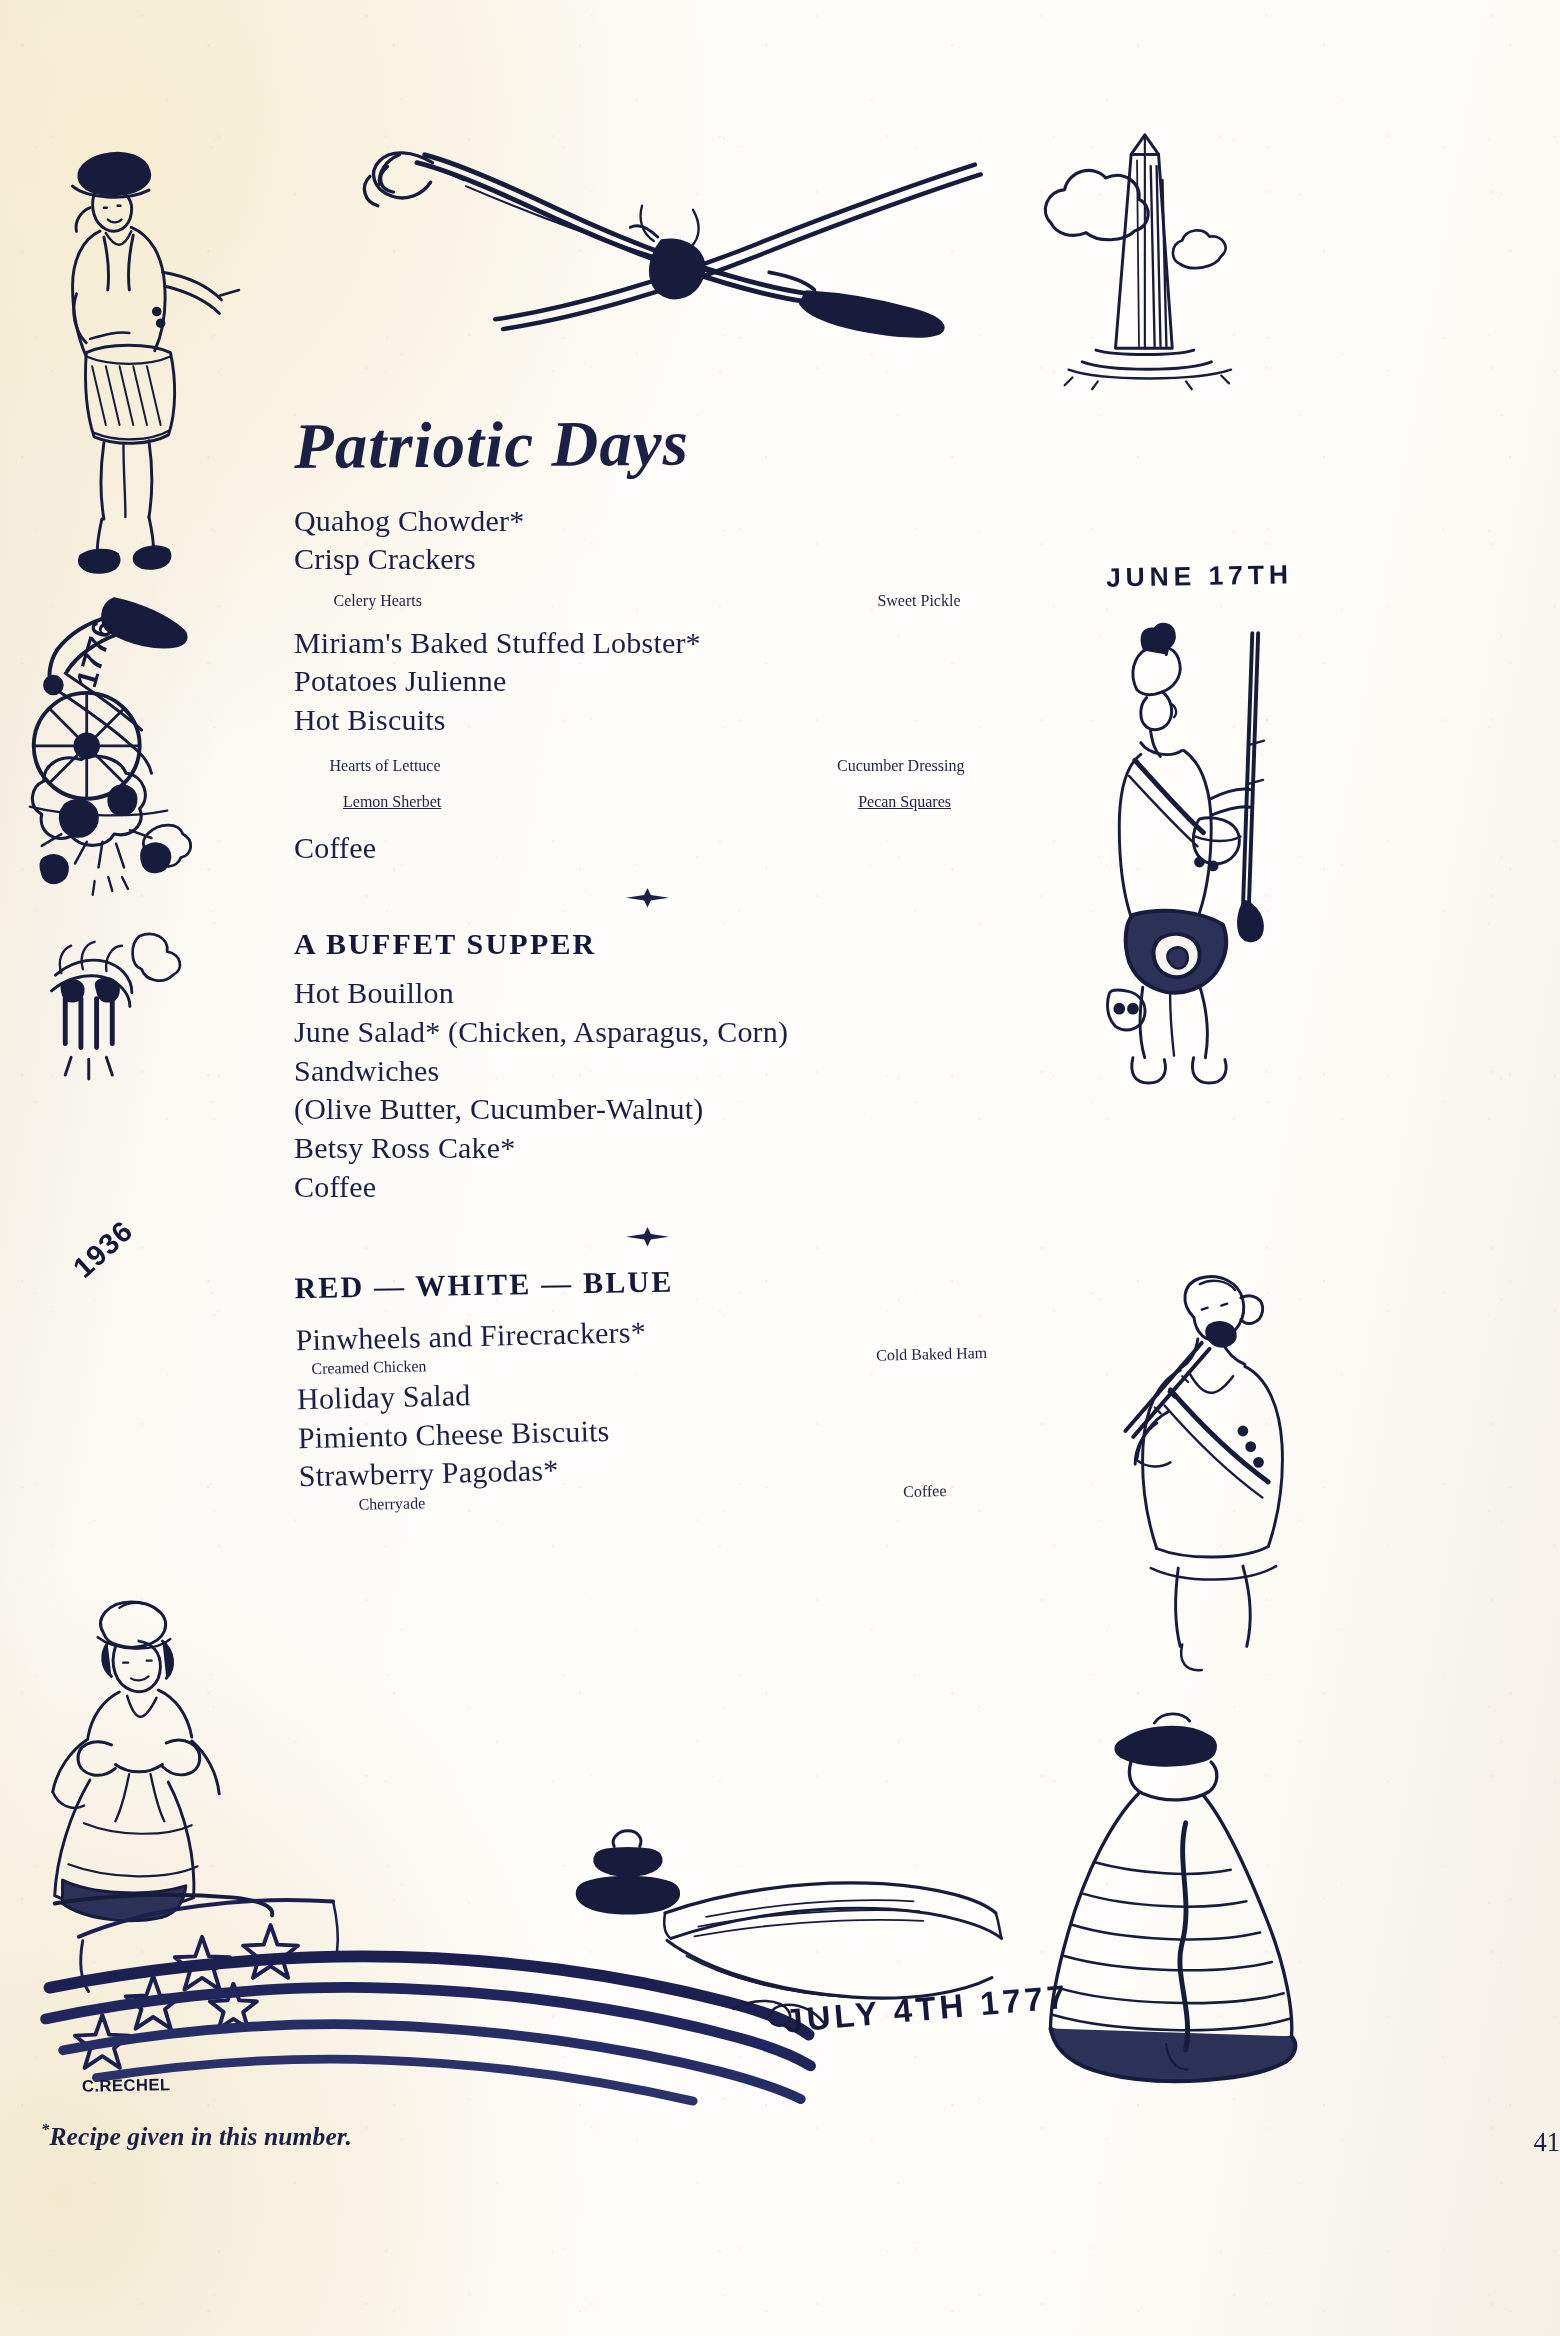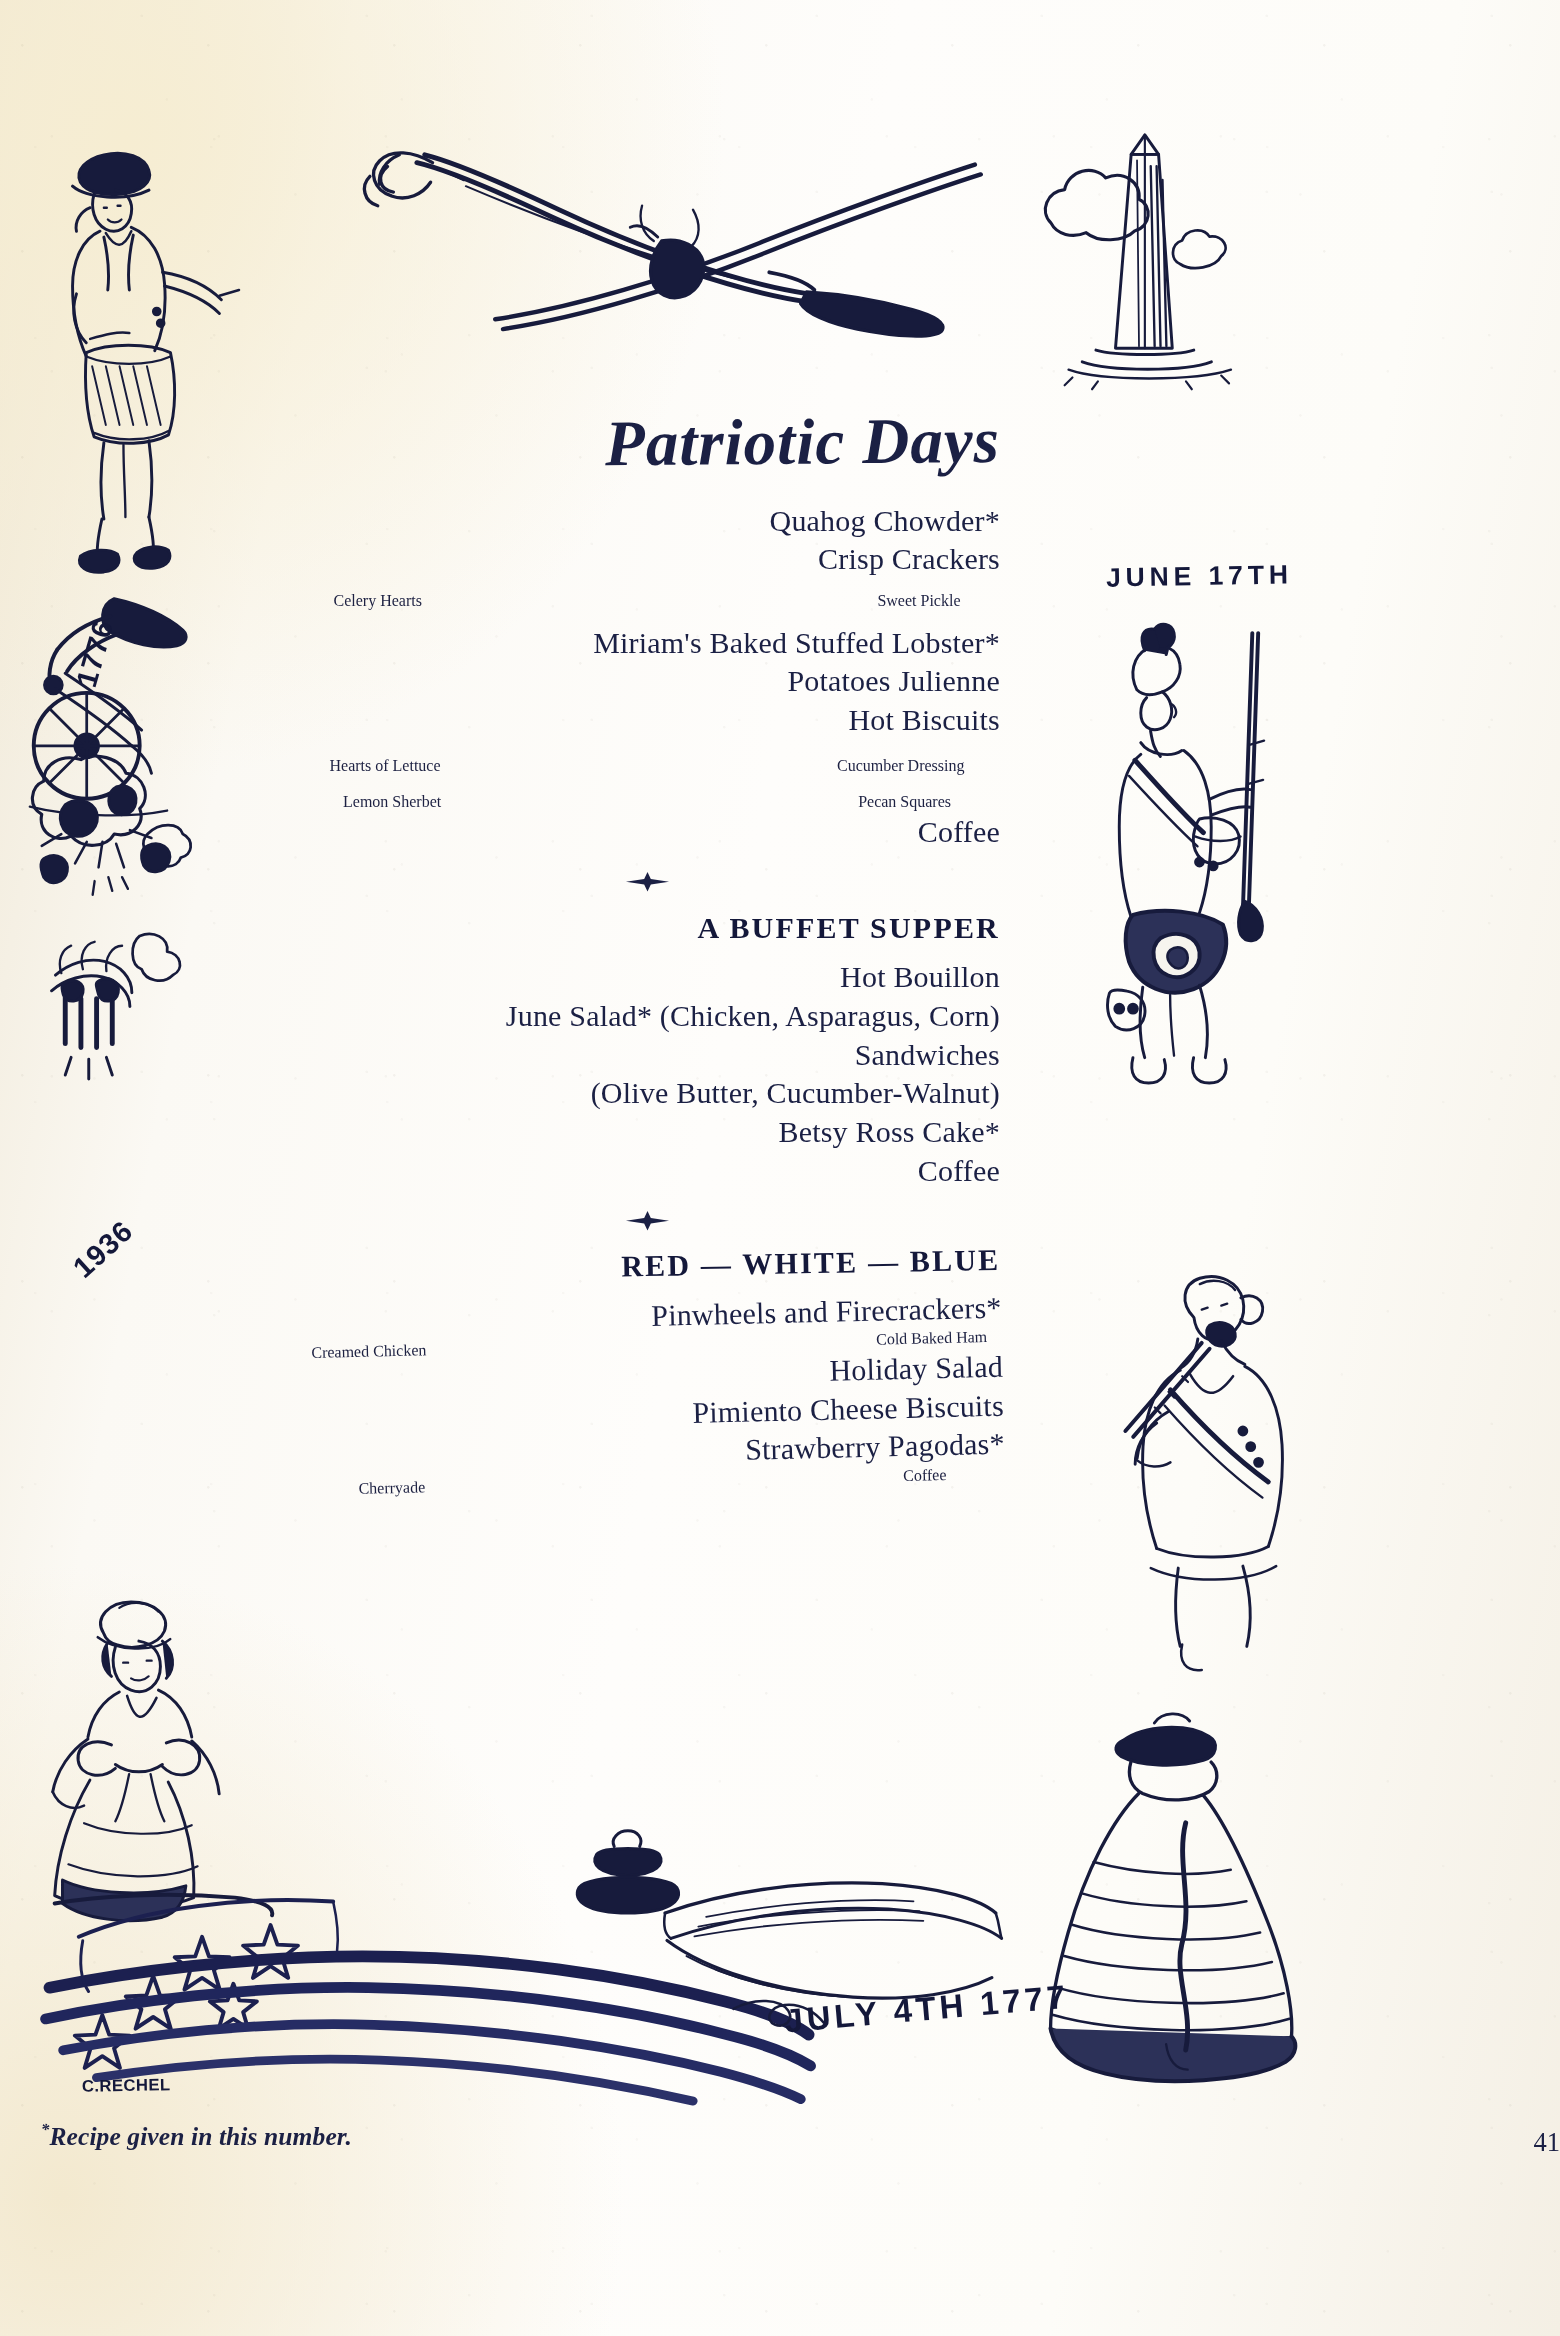--- a/index.html
+++ b/index.html
@@ -36,21 +36,21 @@
       radial-gradient(circle at 20% 77%, rgba(120,110,90,.12) 0 1px, transparent 1.6px);
     background-size: 186px 206px, 225px 176px, 167px 235px, 255px 196px, 201px 221px, 235px 255px, 176px 191px;
   }
 
   
   #menu {
     position: absolute;
     left: 294px;
     top: 410px;
     width: 706px;
-    text-align: right;
+    text-align: left;
   }
   .menu-title {
     font-family: "Liberation Serif", "DejaVu Serif", serif;
     font-style: italic;
     font-weight: 700;
     font-size: 65px;
     letter-spacing: 1px;
     line-height: 1.02;
     color: #1b2044;
     margin: 0 0 25.5px 0;
@@ -73,21 +73,21 @@
   }
   .pair {
     display: flex;
     justify-content: space-between;
     align-items: baseline;
     line-height: 1.29;
   }
   .pair > span { white-space: nowrap; }
   .pair.w1 { width: 627px; margin: 12px auto; }
   .pair.w2 { width: 635px; margin: 16px auto; }
-  .pair.w3 { width: 608px; margin: 0 auto; }
+  .pair.w3 { width: 608px; margin: 16px auto; text-decoration: underline; }
   .pair.w5 { width: 588px; margin: 0 auto; }
   .pair.w6 { width: 676px; margin: 0 auto; }
 
   .ornament {
     margin: 19.6px auto 17.6px auto;
     width: 45px;
     height: 21.6px;
     position: relative;
   }
   .ornament svg { display: block; }

